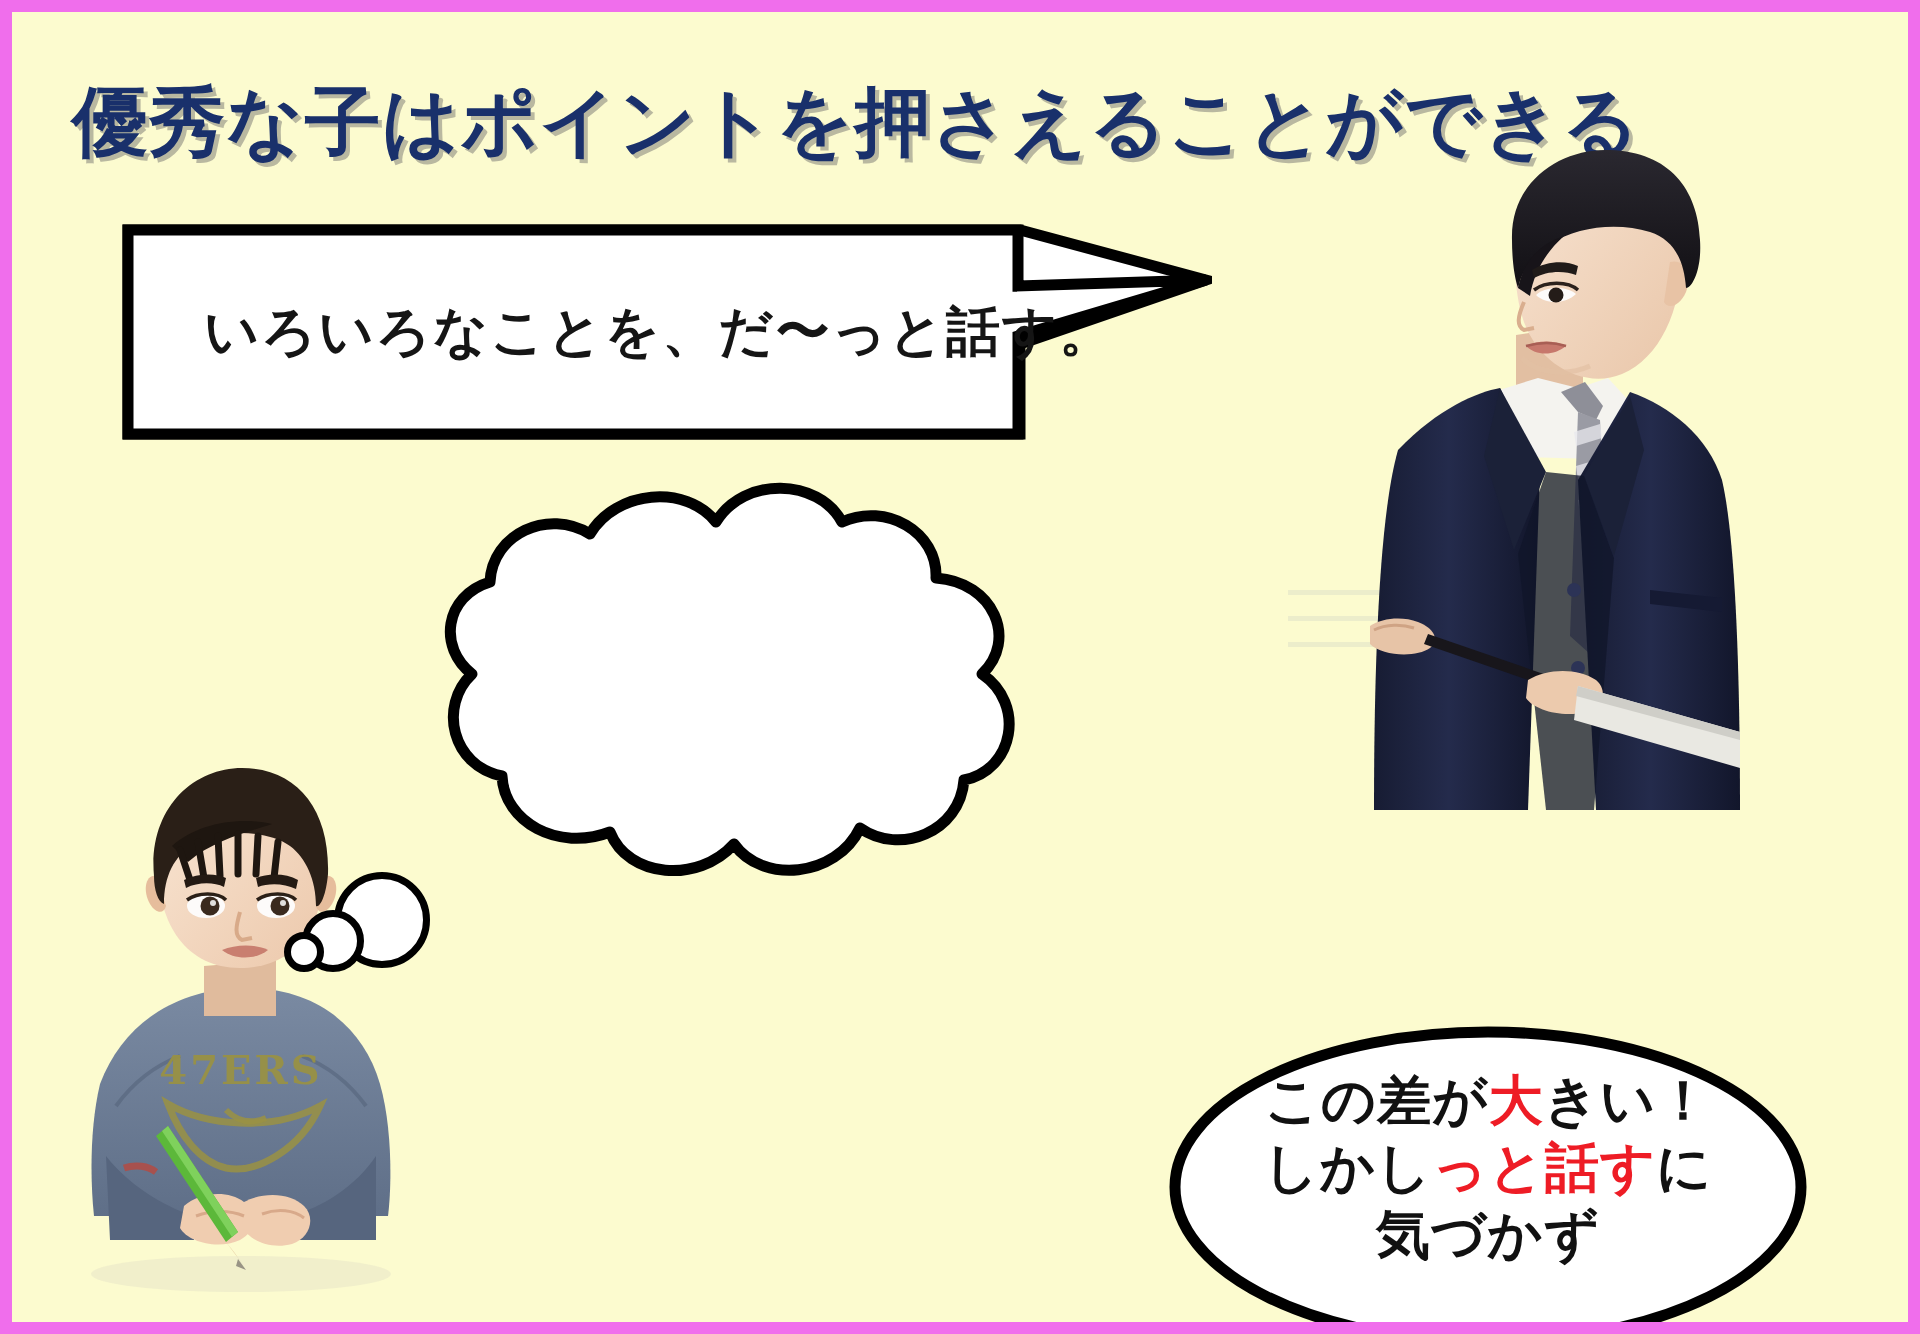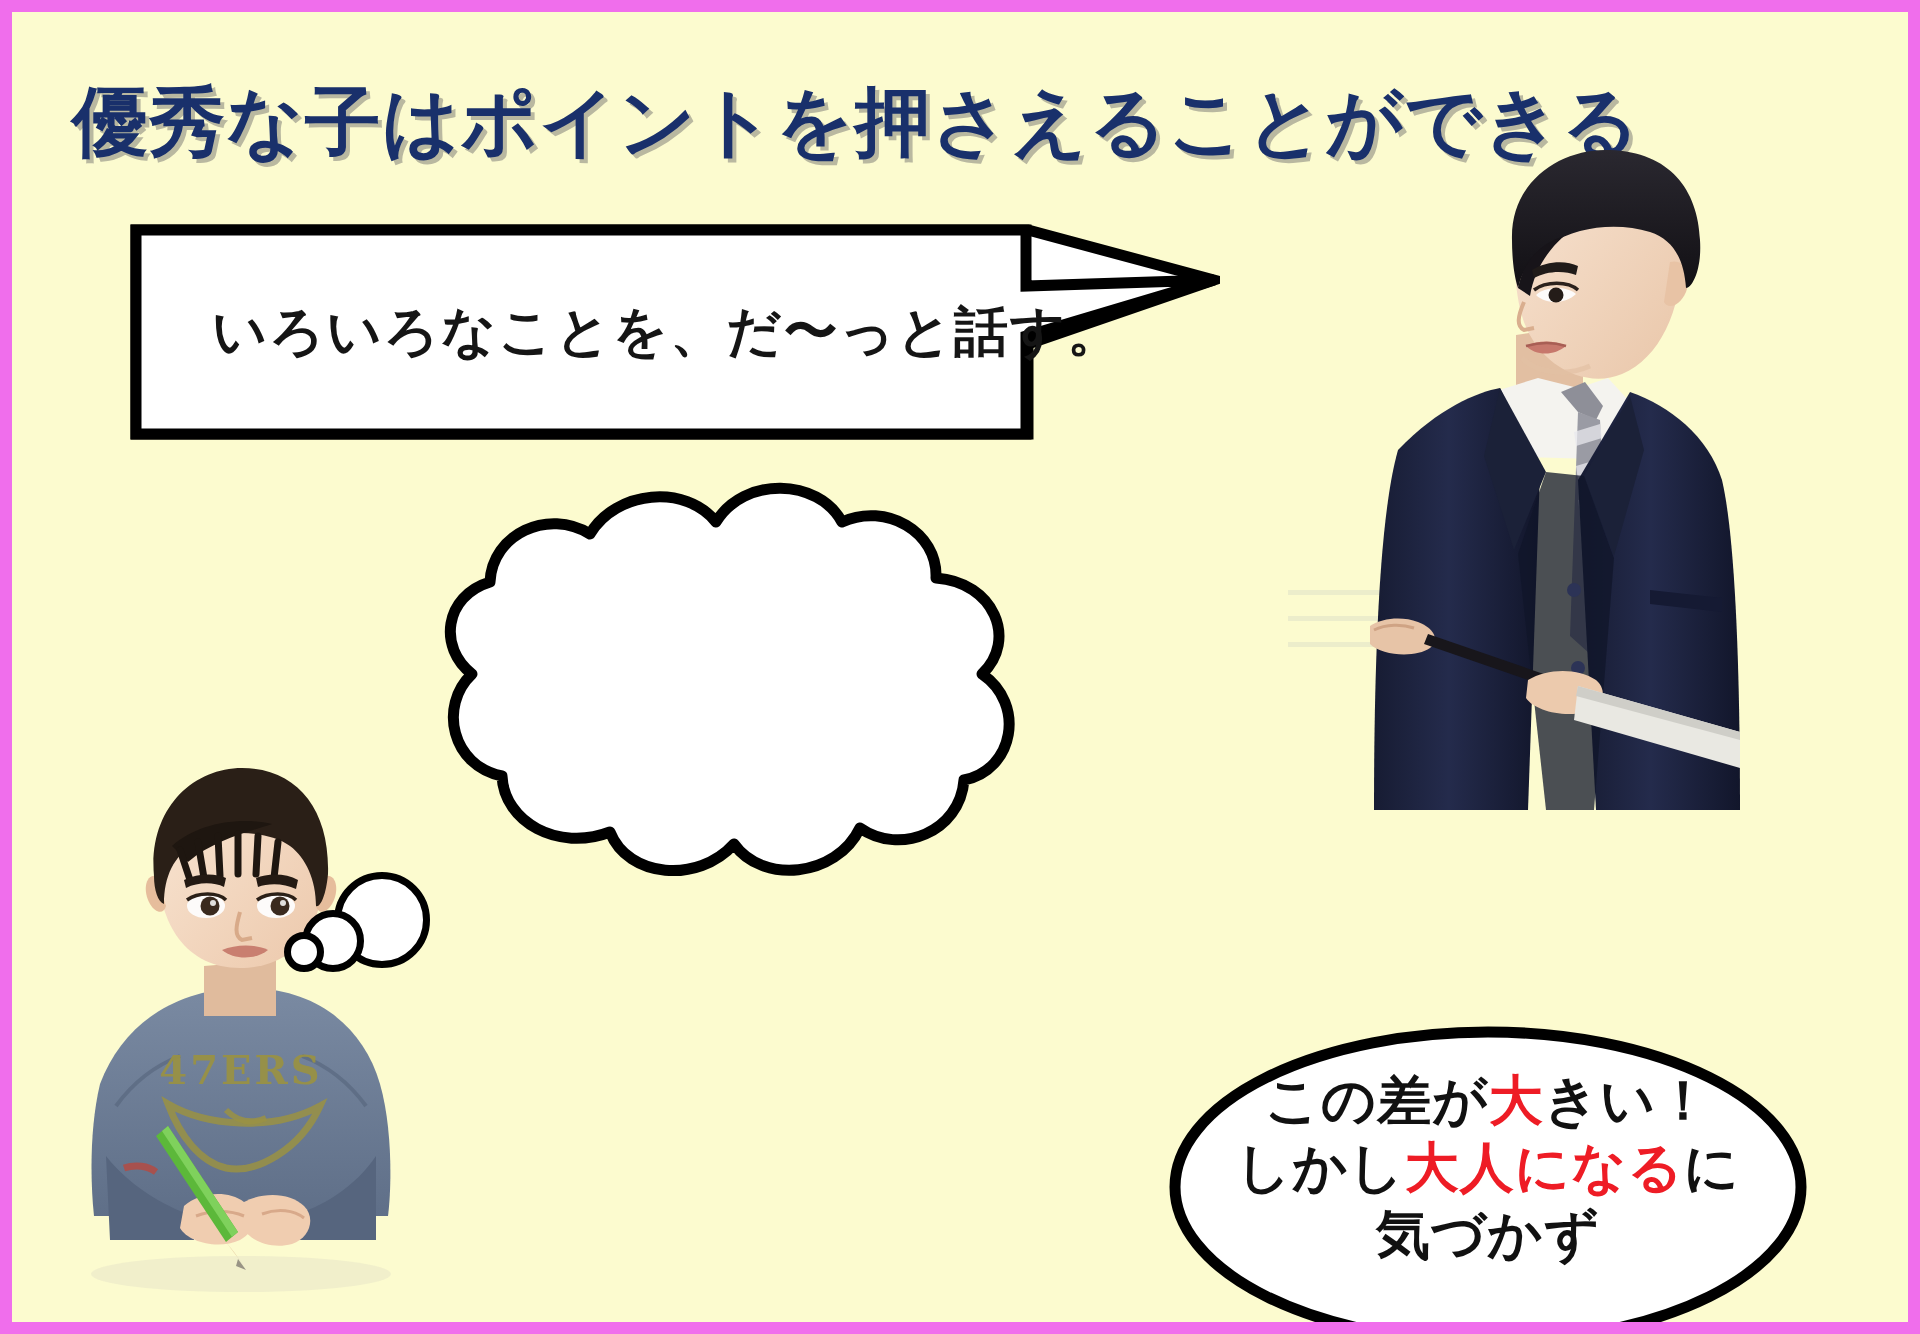--- a/index.html
+++ b/index.html
@@ -31,21 +31,21 @@
     letter-spacing:1px;
     color:#19306b;
     text-shadow:4px 4px 0 #b9b8a0;
     white-space:nowrap;
     line-height:1.05;
     margin-top:44px;
   }
 
   
   #rect-bubble{
-    position:absolute;left:118px;top:212px;
+    position:absolute;left:110px;top:212px;
     width:1090px;height:216px;
   }
   #rect-bubble svg{position:absolute;inset:0;}
   #rect-bubble-text{
     position:absolute;left:82px;top:0;height:216px;
     display:flex;align-items:center;
     font-size:54px;font-weight:bold;color:#151515;
     letter-spacing:2px;white-space:nowrap;
   }
 
@@ -298,18 +298,18 @@
   <div class="tail-dot" id="tail1"></div>
   <div class="tail-dot" id="tail2"></div>
   <div class="tail-dot" id="tail3"></div>
 
   <div id="ellipse-bubble">
     <svg viewBox="0 0 640 322" width="640" height="322">
       <ellipse cx="320" cy="161" rx="313" ry="155" fill="#ffffff" stroke="#000000" stroke-width="11"></ellipse>
     </svg>
     <div id="ellipse-text" style="color: rgb(17, 17, 17); margin-top: 8px;">
         <div><span>この差が</span><span class="hl" style="color: rgb(238, 28, 37);">大</span><span>きい！</span></div>
-        <div><span>しかし</span><span class="hl" style="color: rgb(238, 28, 37);">大人になる</span><span>に</span></div>
+        <div><span>しかし</span><span class="hl" style="color: rgb(238, 28, 37);">っと話す</span><span>に</span></div>
         <div><span>気づかず</span></div>
       </div>
   </div>
 
 </div>
 
 </body></html>

